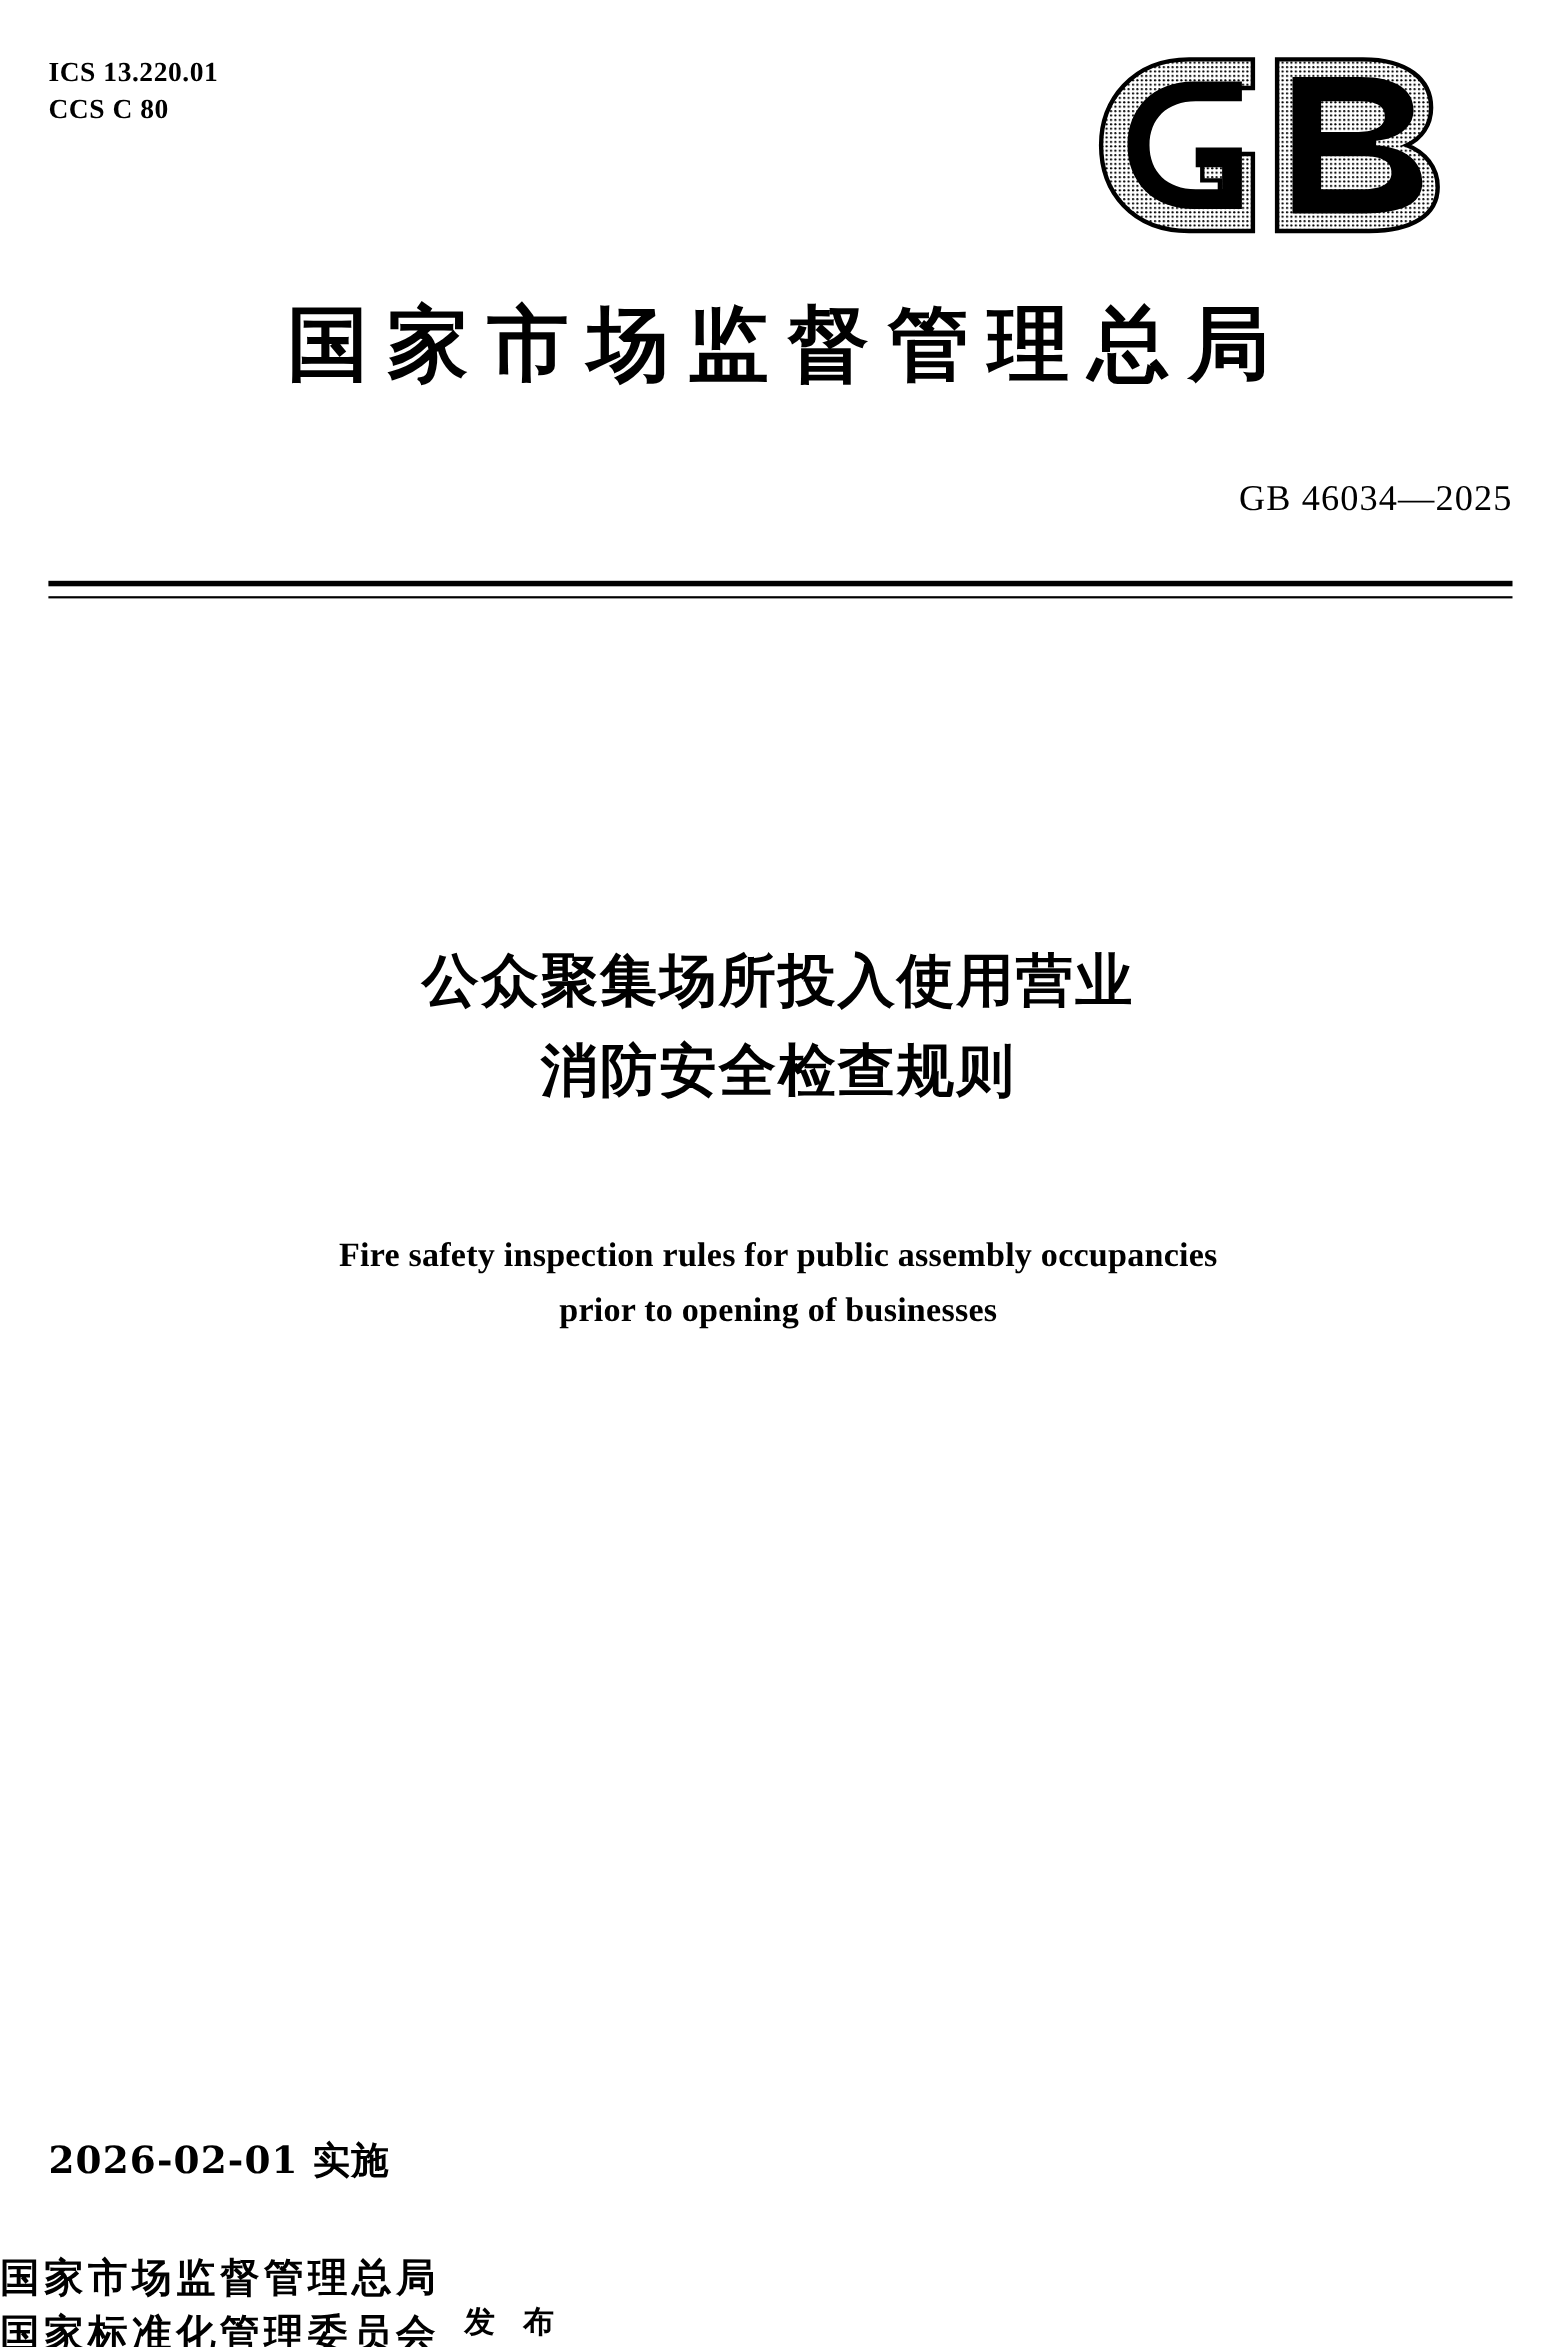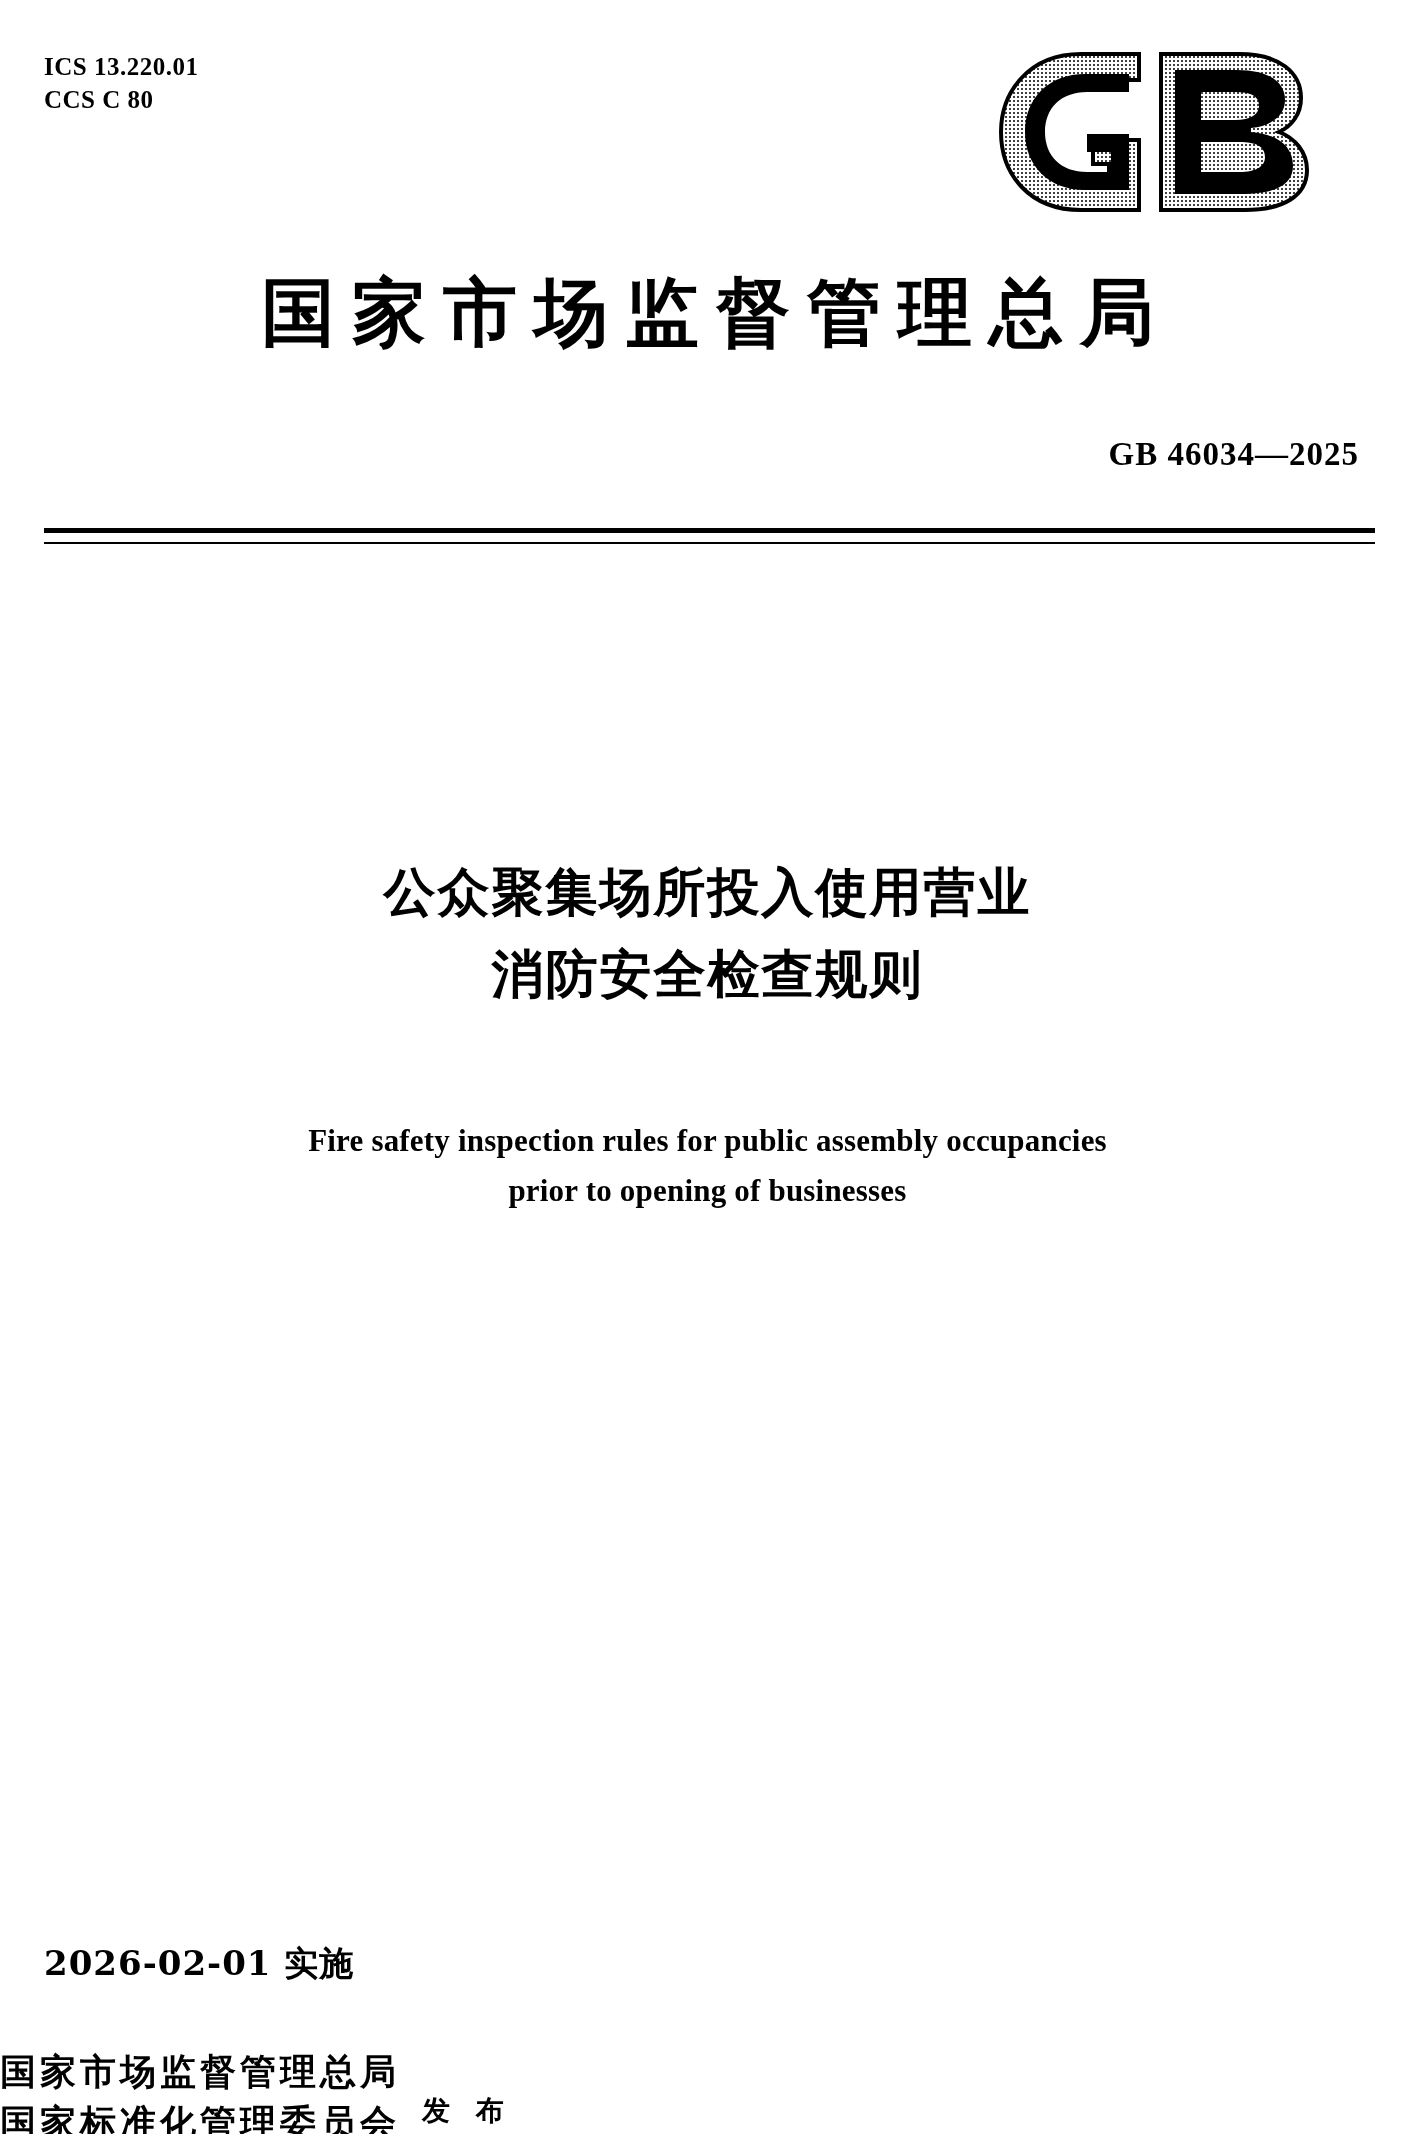--- a/index.html
+++ b/index.html
@@ -64,24 +64,24 @@
     font-weight: bold;
     font-size: 74px;
     letter-spacing: 17px;
     padding-left: 17px;
     white-space: nowrap;
   }
 
   
   .std-number {
     position: absolute;
-    right: 56px;
+    right: 40px;
     top: 400px;
     font-family: "Liberation Serif", serif;
-    font-weight: bold;
+    font-weight: normal;
     font-size: 33px;
     letter-spacing: 1px;
     white-space: pre;
   }
 
   
   .rule-thick {
     position: absolute;
     left: 44px;
     right: 40px;

